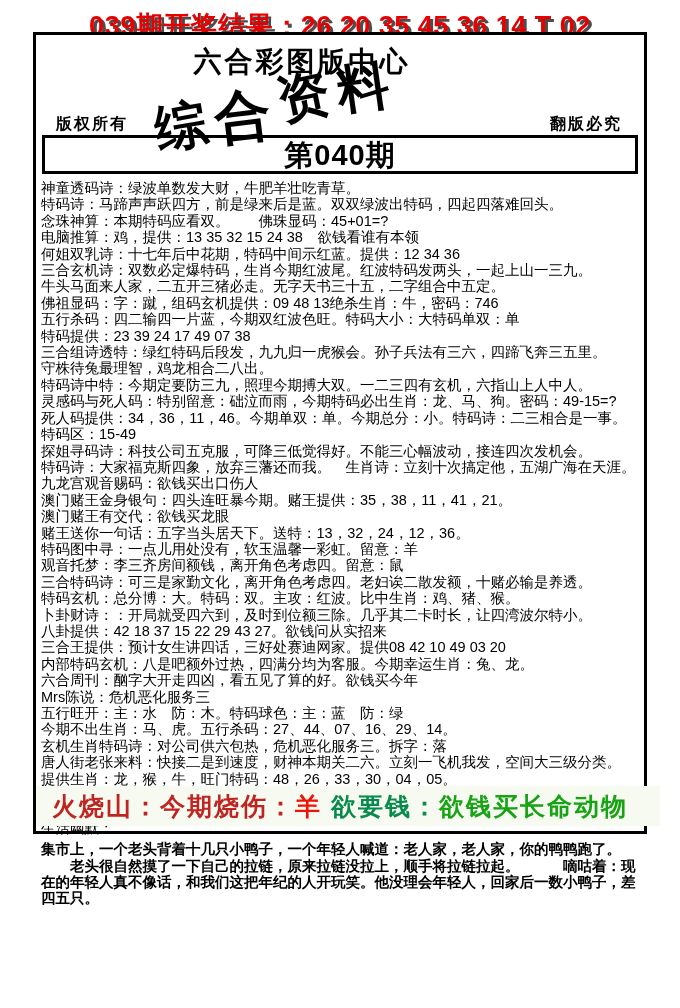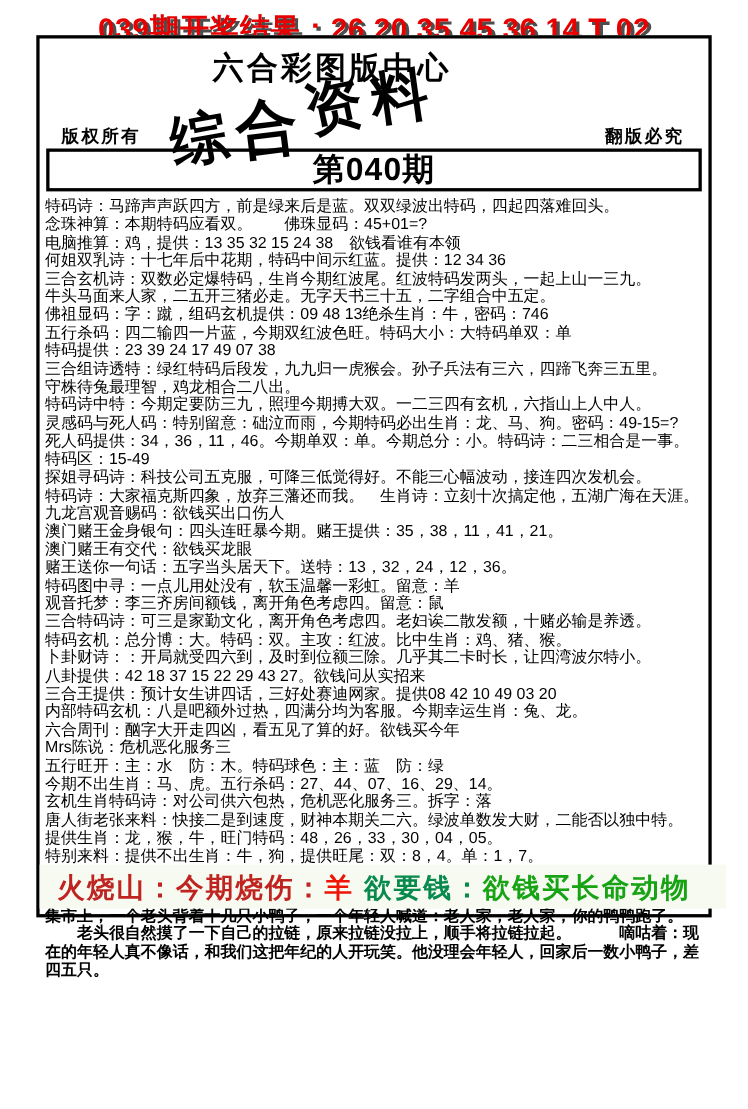--- a/index.html
+++ b/index.html
@@ -89,20 +89,21 @@
     <div class="brush-title"><span class="bc bc0">综</span><span class="bc bc1">合</span><span class="bc bc2">资</span><span class="bc bc3">料</span></div>
     <div class="side-label left">版权所有</div>
     <div class="side-label right">翻版必究</div>
   </div>
 
   <div class="issue-box">
     <span>第040期</span>
   </div>
 
   <div class="content">
+      <div class="line">神童透码诗：绿波单数发大财，牛肥羊壮吃青草。</div>
       <div class="line">特码诗：马蹄声声跃四方，前是绿来后是蓝。双双绿波出特码，四起四落难回头。</div>
       <div class="line">念珠神算：本期特码应看双。　　佛珠显码：45+01=?</div>
       <div class="line">电脑推算：鸡，提供：13 35 32 15 24 38　欲钱看谁有本领</div>
       <div class="line">何姐双乳诗：十七年后中花期，特码中间示红蓝。提供：12 34 36</div>
       <div class="line">三合玄机诗：双数必定爆特码，生肖今期红波尾。红波特码发两头，一起上山一三九。</div>
       <div class="line">牛头马面来人家，二五开三猪必走。无字天书三十五，二字组合中五定。</div>
       <div class="line">佛祖显码：字：蹴，组码玄机提供：09 48 13绝杀生肖：牛，密码：746</div>
       <div class="line">五行杀码：四二输四一片蓝，今期双红波色旺。特码大小：大特码单双：单</div>
       <div class="line">特码提供：23 39 24 17 49 07 38</div>
       <div class="line">三合组诗透特：绿红特码后段发，九九归一虎猴会。孙子兵法有三六，四蹄飞奔三五里。</div>
@@ -123,21 +124,21 @@
       <div class="line">特码玄机：总分博：大。特码：双。主攻：红波。比中生肖：鸡、猪、猴。</div>
       <div class="line">卜卦财诗：：开局就受四六到，及时到位额三除。几乎其二卡时长，让四湾波尔特小。</div>
       <div class="line">八卦提供：42 18 37 15 22 29 43 27。欲钱问从实招来</div>
       <div class="line">三合王提供：预计女生讲四话，三好处赛迪网家。提供08 42 10 49 03 20</div>
       <div class="line">内部特码玄机：八是吧额外过热，四满分均为客服。今期幸运生肖：兔、龙。</div>
       <div class="line">六合周刊：酗字大开走四凶，看五见了算的好。欲钱买今年</div>
       <div class="line">Mrs陈说：危机恶化服务三</div>
       <div class="line">五行旺开：主：水　防：木。特码球色：主：蓝　防：绿</div>
       <div class="line">今期不出生肖：马、虎。五行杀码：27、44、07、16、29、14。</div>
       <div class="line">玄机生肖特码诗：对公司供六包热，危机恶化服务三。拆字：落</div>
-      <div class="line">唐人街老张来料：快接二是到速度，财神本期关二六。绿波单数发大财，二能否以独中特。</div>
+      <div class="line">唐人街老张来料：快接二是到速度，财神本期关二六。立刻一飞机我发，空间大三级分类。</div>
       <div class="line">提供生肖：龙，猴，牛，旺门特码：48，26，33，30，04，05。</div>
       <div class="line">特别来料：提供不出生肖：牛，狗，提供旺尾：双：8，4。单：1，7。</div>
       <div class="line">跳楼诗：转轴拔弦二三声，流程一卡大家好。</div>
       <div class="line">生活幽默：</div>
       <div class="line bold gap-top">集市上，一个老头背着十几只小鸭子，一个年轻人喊道：老人家，老人家，你的鸭鸭跑了。</div>
       <div class="line bold para">　　老头很自然摸了一下自己的拉链，原来拉链没拉上，顺手将拉链拉起。　　　嘀咕着：现在的年轻人真不像话，和我们这把年纪的人开玩笑。他没理会年轻人，回家后一数小鸭子，差四五只。</div>
     </div>
 
   <div class="footer-tip"><span style="color: rgb(191, 36, 32);">火烧山：今期烧伤：</span><span style="color: rgb(238, 20, 8);">羊</span><span style="color: rgb(7, 138, 76);"> 欲要钱：</span><span style="color: rgb(23, 163, 20);">欲钱买长命动物</span></div>
 

